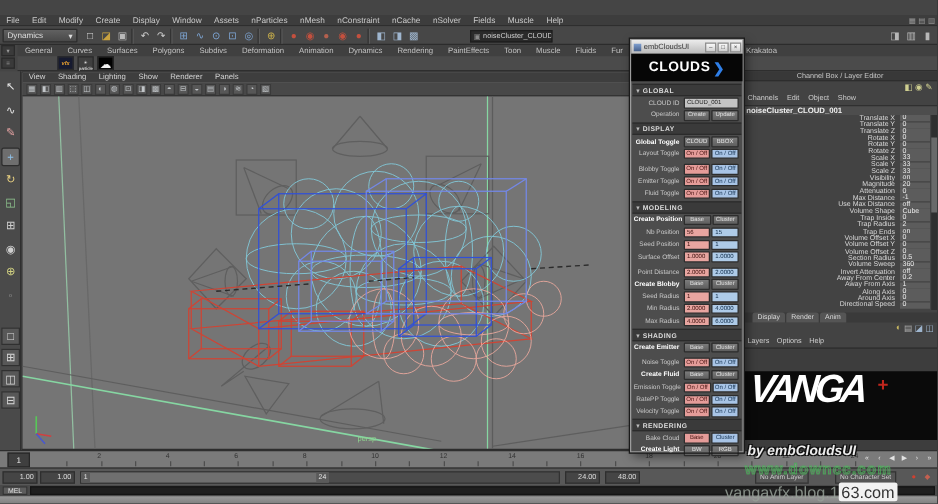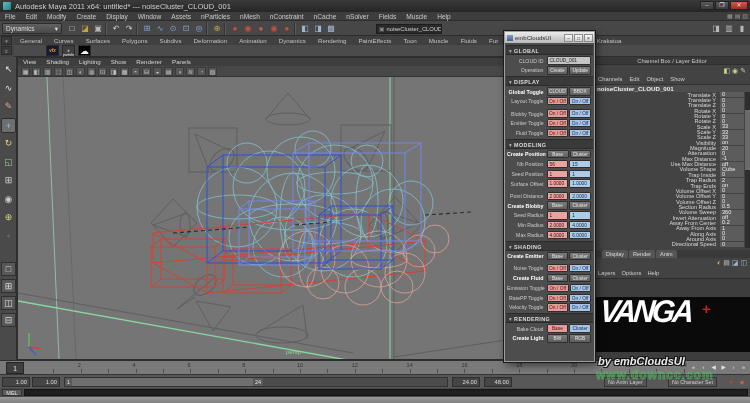--- a/index.html
+++ b/index.html
@@ -145,29 +145,20 @@
   #mel-btn { position:absolute; left:2px; top:1px; width:20px; height:7px; background:#5d5d5d; border:1px solid #333;
              color:#e0e0e0; font-size:5.5px; text-align:center; line-height:6px; }
   #cmd-input { position:absolute; left:24px; top:1px; width:724px; height:7px; background:#1f1f1f; border:1px solid #141414; }
   #helpline { left:0; top:397px; width:750px; height:6px; background:linear-gradient(#9a9a9a,#808080); }
 </style>
 </head>
 <body>
 
 <div id="root">
 
-  <div id="titlebar" class="abs">
-    <div id="maya-icon"></div>
-    <span>Autodesk Maya 2011 x64: untitled*  ---  noiseCluster_CLOUD_001</span>
-    <div id="win-controls">
-        <div class="winbtn">–</div>
-        <div class="winbtn">❐</div>
-        <div class="winbtn close">✕</div>
-      </div>
-  </div>
 
   <div id="menubar" class="abs">
       <div class="menu-item">File</div>
       <div class="menu-item">Edit</div>
       <div class="menu-item">Modify</div>
       <div class="menu-item">Create</div>
       <div class="menu-item">Display</div>
       <div class="menu-item">Window</div>
       <div class="menu-item">Assets</div>
       <div class="menu-item">nParticles</div>
@@ -676,20 +667,24 @@
   <div id="cloudswin" class="abs">
     <div id="cw-titlebar">
       <div class="wicon"></div>
       <span>embCloudsUI</span>
       <div id="cw-btns">
           <div class="cwb">–</div>
           <div class="cwb">□</div>
           <div class="cwb">×</div>
         </div>
     </div>
+    <div id="cw-header">
+      <span>CLOUDS</span>
+        <span class="arrow">❯</span>
+    </div>
     <div id="cw-body">
         <div class="cw-section"><b>▾</b>GLOBAL</div>
         <div class="cw-row">
           <div class="cw-label">CLOUD ID</div>
           <div class="cell gray-field">CLOUD_001</div>
         </div>
         <div class="cw-row">
           <div class="cw-label">Operation</div>
           <div class="cell gray-btn c2">Create</div>
           <div class="cell gray-btn c2">Update</div>
@@ -805,13 +800,16 @@
         </div>
         <div class="cw-row">
           <div class="cw-label bold">Create Light</div>
           <div class="cell gray-btn c2">BW</div>
           <div class="cell gray-btn c2">RGB</div>
         </div>
       </div>
   </div>
 
   <div id="wm2" class="abs wm">www.downcc.com</div>
+  <div id="wm3" class="abs wm">
+    <span>vangavfx.blog.1</span><span class="chip">63.com</span>
+  </div>
 </div>
 
 </body></html>

